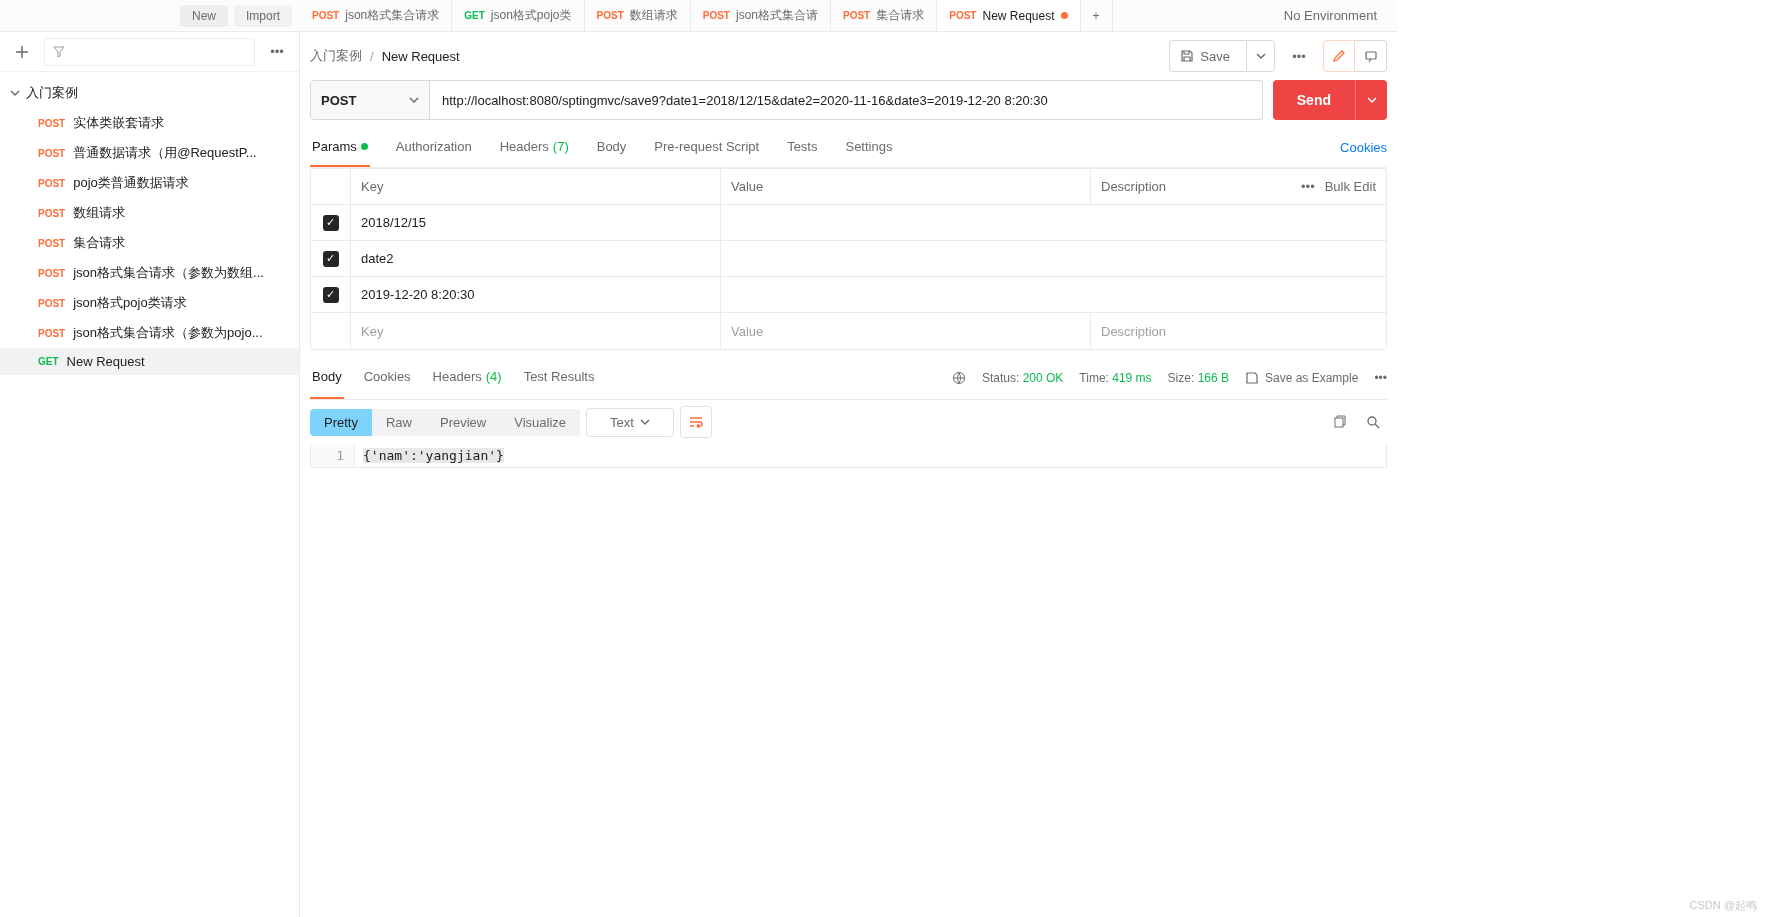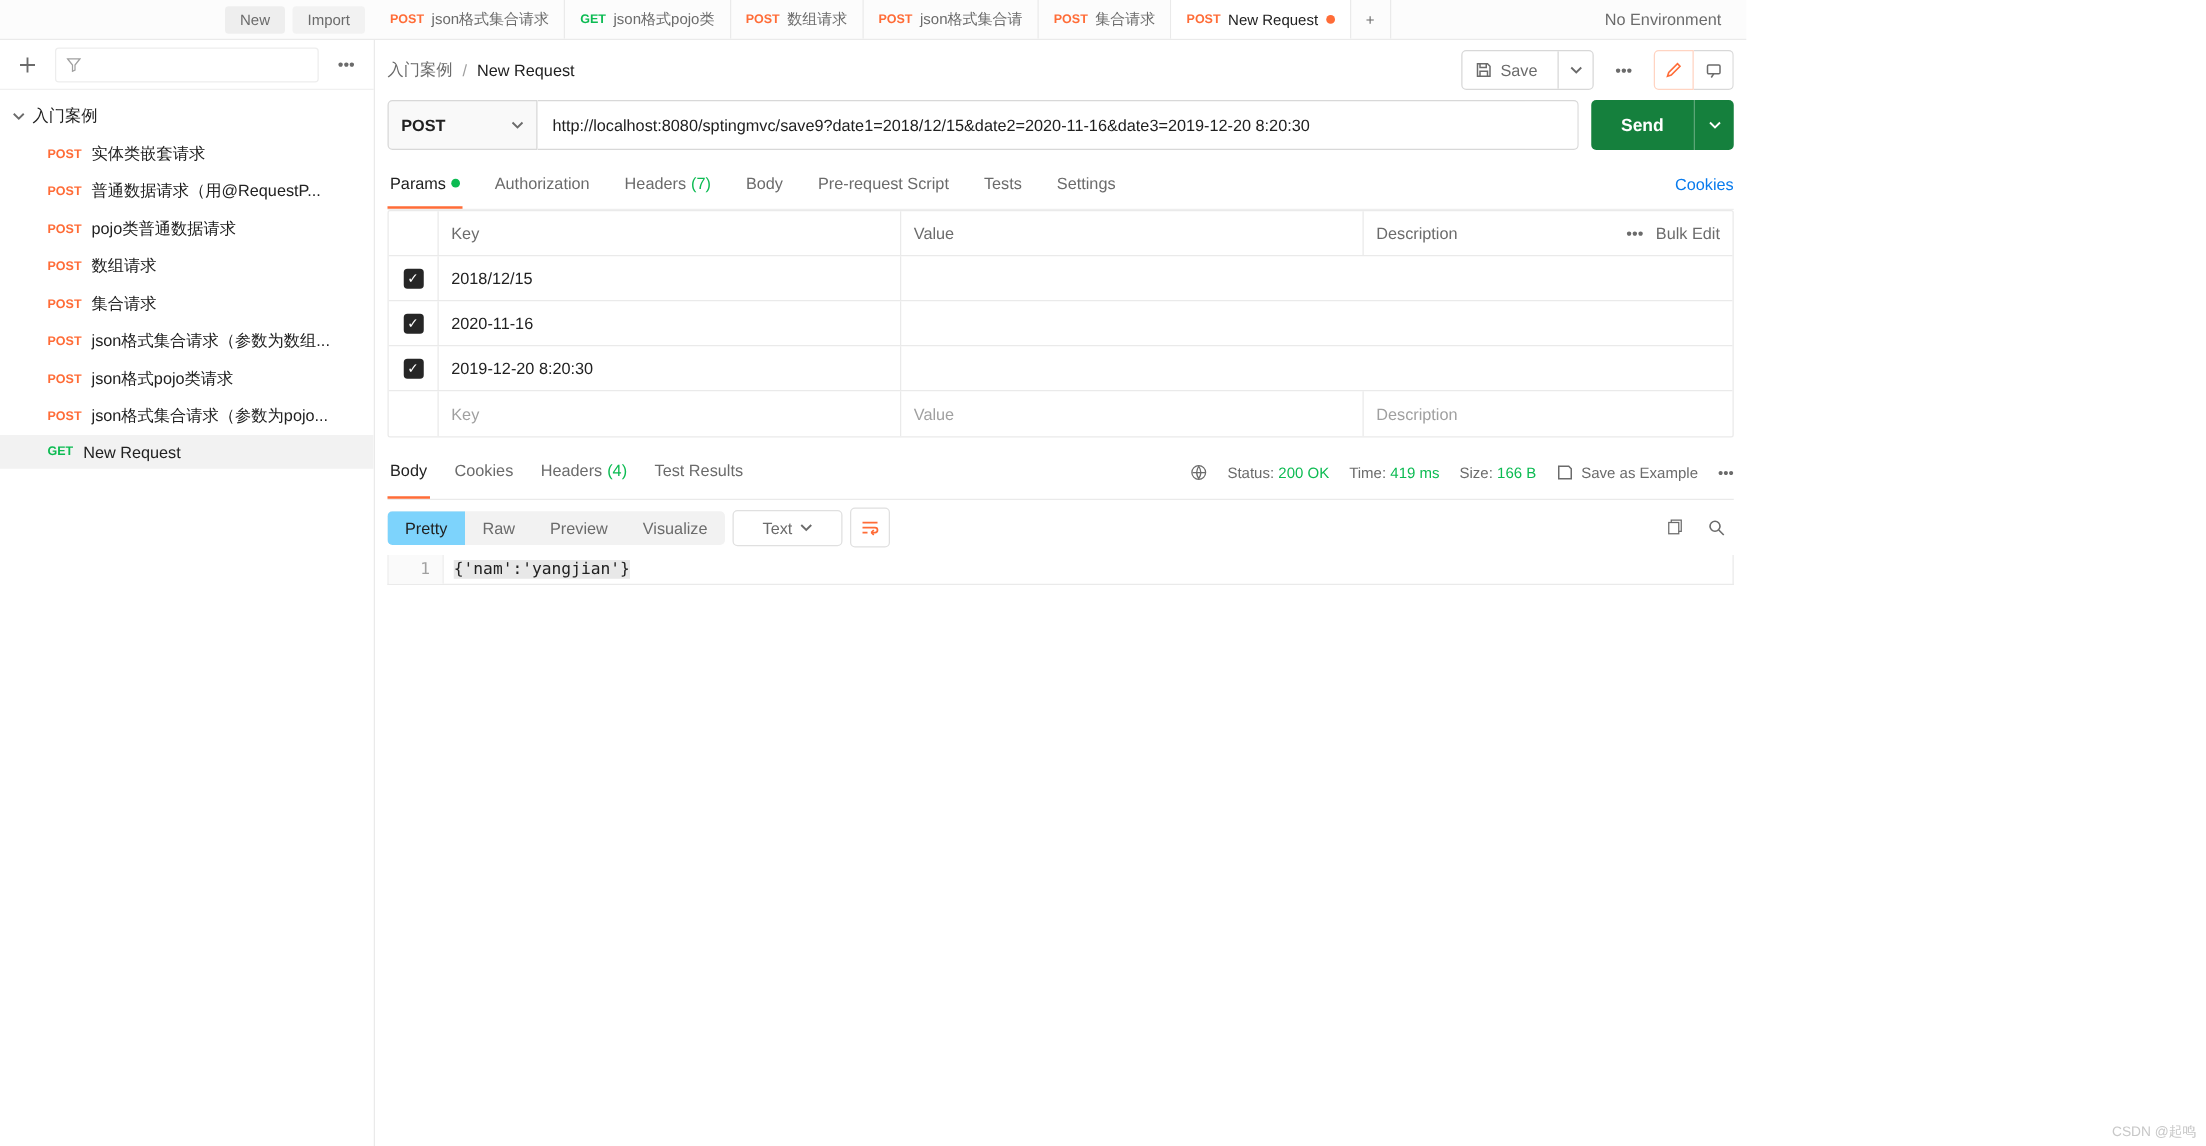--- a/index.html
+++ b/index.html
@@ -44,21 +44,21 @@
 .save-btn { display:flex; align-items:center; gap:6px; border:1px solid #d8d8d8; border-radius:4px; height:32px; }
 .save-btn .main { padding:0 10px; display:flex; align-items:center; gap:6px; color:#6b6b6b; cursor:pointer; }
 .save-btn .chev { width:28px; display:flex; align-items:center; justify-content:center; border-left:1px solid #d8d8d8; height:100%; cursor:pointer; color:#6b6b6b; }
 .sq-btn { width:32px; height:32px; border:1px solid #d8d8d8; border-radius:4px; display:flex; align-items:center; justify-content:center; cursor:pointer; color:#6b6b6b; }
 .sq-btn.orange { color:#ff6c37; border-color:#ffd4c2; }
 
 
 .req-row { display:flex; gap:10px; align-items:stretch; height:40px; }
 .method-sel { width:120px; border:1px solid #d8d8d8; border-radius:4px 0 0 4px; display:flex; align-items:center; justify-content:space-between; padding:0 10px; cursor:pointer; font-weight:600; color:#212121; background:#f9f9f9; }
 .url-box { flex:1; border:1px solid #d8d8d8; border-left:none; border-radius:0 4px 4px 0; display:flex; align-items:center; padding:0 12px; color:#212121; margin-left:-10px; }
-.send-btn { background:#15803d; color:#fff; border:none; border-radius:4px; display:flex; align-items:center; height:40px; cursor:pointer; }
+.send-btn { background:#ef4444; color:#fff; border:none; border-radius:4px; display:flex; align-items:center; height:40px; cursor:pointer; }
 .send-btn .lbl { padding:0 24px; font-weight:600; font-size:14px; }
 .send-btn .chev { width:32px; border-left:1px solid rgba(255,255,255,0.3); display:flex; align-items:center; justify-content:center; height:100%; }
 
 
 .tabs-row { display:flex; align-items:center; gap:24px; height:40px; margin-top:8px; border-bottom:1px solid #eee; }
 .tab { color:#6b6b6b; cursor:pointer; padding:0 2px; height:100%; display:flex; align-items:center; border-bottom:2px solid transparent; }
 .tab.active { color:#212121; border-bottom-color:#ff6c37; }
 .badge-dot { width:7px; height:7px; border-radius:50%; background:#0cbb52; margin-left:4px; }
 .badge-num { color:#0cbb52; margin-left:4px; }
 .cookies-link { margin-left:auto; color:#097bed; cursor:pointer; font-weight:500; }
@@ -298,21 +298,21 @@
           <div class="tbl-cell col-chk">
               <div class="chk">✓</div>
             </div>
           <div class="tbl-cell col-val">2018/12/15</div>
           <div class="tbl-cell col-desc"></div>
         </div>
         <div class="tbl-row">
           <div class="tbl-cell col-chk">
               <div class="chk">✓</div>
             </div>
-          <div class="tbl-cell col-val">2020-11-16</div>
+          <div class="tbl-cell col-key">date2</div>
           <div class="tbl-cell col-desc"></div>
         </div>
         <div class="tbl-row">
           <div class="tbl-cell col-chk">
               <div class="chk">✓</div>
             </div>
           <div class="tbl-cell col-val">2019-12-20 8:20:30</div>
           <div class="tbl-cell col-desc"></div>
         </div>
         <div class="tbl-row">

